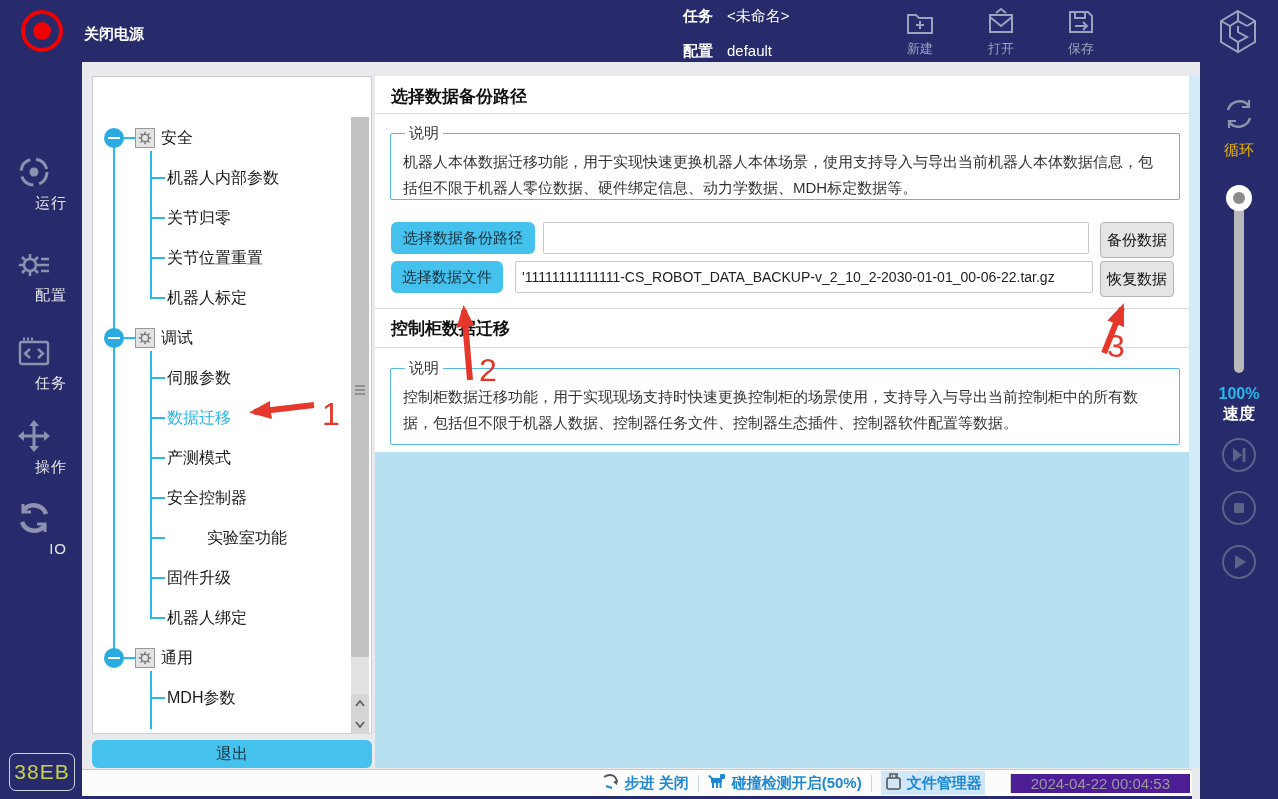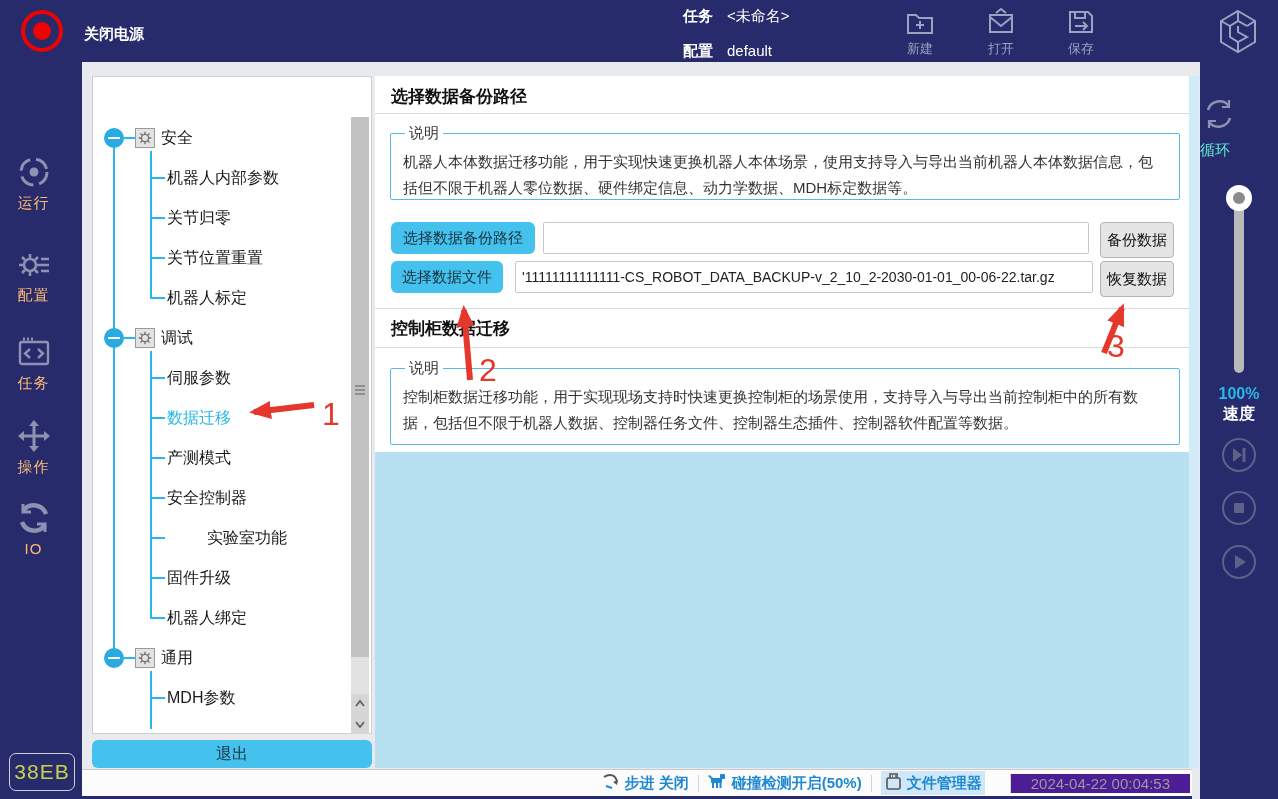--- a/index.html
+++ b/index.html
@@ -13,21 +13,21 @@
   .power-label { position:absolute; left:84px; top:25px; color:#ffffff; font-size:15px; font-weight:bold; }
   .kv { position:absolute; color:#fff; font-size:15px; white-space:nowrap; }
   .kv b { font-weight:bold; margin-right:14px; }
   .top-action { position:absolute; width:64px; text-align:center; color:#9aa3bf; cursor:pointer; }
   .top-action svg { display:block; margin:0 auto; }
   .top-action .lab { font-size:13px; margin-top:2px; }
   .logo { position:absolute; right:14px; top:6px; }
 
   
   .leftnav { position:absolute; left:0; top:62px; width:82px; height:737px; background:#272b6c; z-index:4; }
-  .nav-item { position:absolute; left:0; width:67px; text-align:center; color:#fdba74; cursor:pointer; }
+  .nav-item { position:absolute; left:0; width:67px; text-align:right; color:#e5e5e5; cursor:pointer; }
   .nav-item svg { display:block; margin:0 auto; }
   .nav-item .lab { font-size:15px; margin-top:4px; letter-spacing:1px; }
   .badge { position:absolute; left:9px; bottom:8px; width:66px; height:38px; border:1px solid #cfd2df; border-radius:7px;
            color:#c7d24d; font-size:21px; line-height:36px; text-align:center; letter-spacing:1px; }
 
   
   .tree-panel { position:absolute; left:92px; top:76px; width:280px; height:658px; background:#fff; border:1px solid #cfcfcf; z-index:3; }
   .tree-header { position:absolute; left:0; top:0; width:100%; height:39px; border-bottom:1px solid #dedede; }
   .tree-header .txt { position:absolute; left:16px; top:8px; font-size:18px; font-weight:bold; color:#1a1a1a; }
   .t-row { position:absolute; height:28px; line-height:28px; font-size:16px; color:#1a1a1a; white-space:nowrap; cursor:pointer; }
@@ -54,21 +54,21 @@
             cursor:pointer; font-family:inherit; }
   .path-input { position:absolute; height:32px; border:1px solid #c8c8c8; border-radius:2px; background:#fff; font-size:14px;
                 color:#222; padding:0 6px; font-family:inherit; }
   .gh-btn { position:absolute; height:36px; width:74px; background:#e5e5e5; border:1px solid #b4b4b4; border-radius:4px; font-size:15px;
             color:#111; cursor:pointer; font-family:inherit; }
   .blue-area { position:absolute; left:0; top:376px; width:814px; height:316px; background:#b7e0f1; }
   .main-scroll-strip { position:absolute; left:1189px; top:76px; width:10px; height:692px; background:#d2ebf8; z-index:3; }
 
   
   .rightbar { position:absolute; right:0; top:0; width:78px; height:799px; background:#272b6c; z-index:6; }
-  .r-item { position:absolute; width:78px; text-align:left; color:#5eead4; }
+  .r-item { position:absolute; width:78px; text-align:center; color:#eab308; }
   .r-item .lab { font-size:15px; margin-top:4px; }
   .slider-track { position:absolute; left:34px; top:197px; width:10px; height:176px; background:#b9b9b9; border-radius:5px; }
   .slider-knob { position:absolute; left:26px; top:185px; width:26px; height:26px; background:#fff; border-radius:50%; cursor:pointer; }
   .slider-knob .core { position:absolute; left:7px; top:7px; width:12px; height:12px; background:#8a8a8a; border-radius:50%; }
   .speed-val { position:absolute; left:0; top:385px; width:78px; text-align:center; color:#29b6e8; font-size:16px; font-weight:bold; }
   .speed-lab { position:absolute; left:0; top:404px; width:78px; text-align:center; color:#fff; font-size:16px; font-weight:bold; }
   .pb { position:absolute; left:22px; width:34px; height:34px; border:2px solid #5c6288; border-radius:50%; cursor:pointer; }
   .pb svg { position:absolute; left:0; top:0; }
 
   

